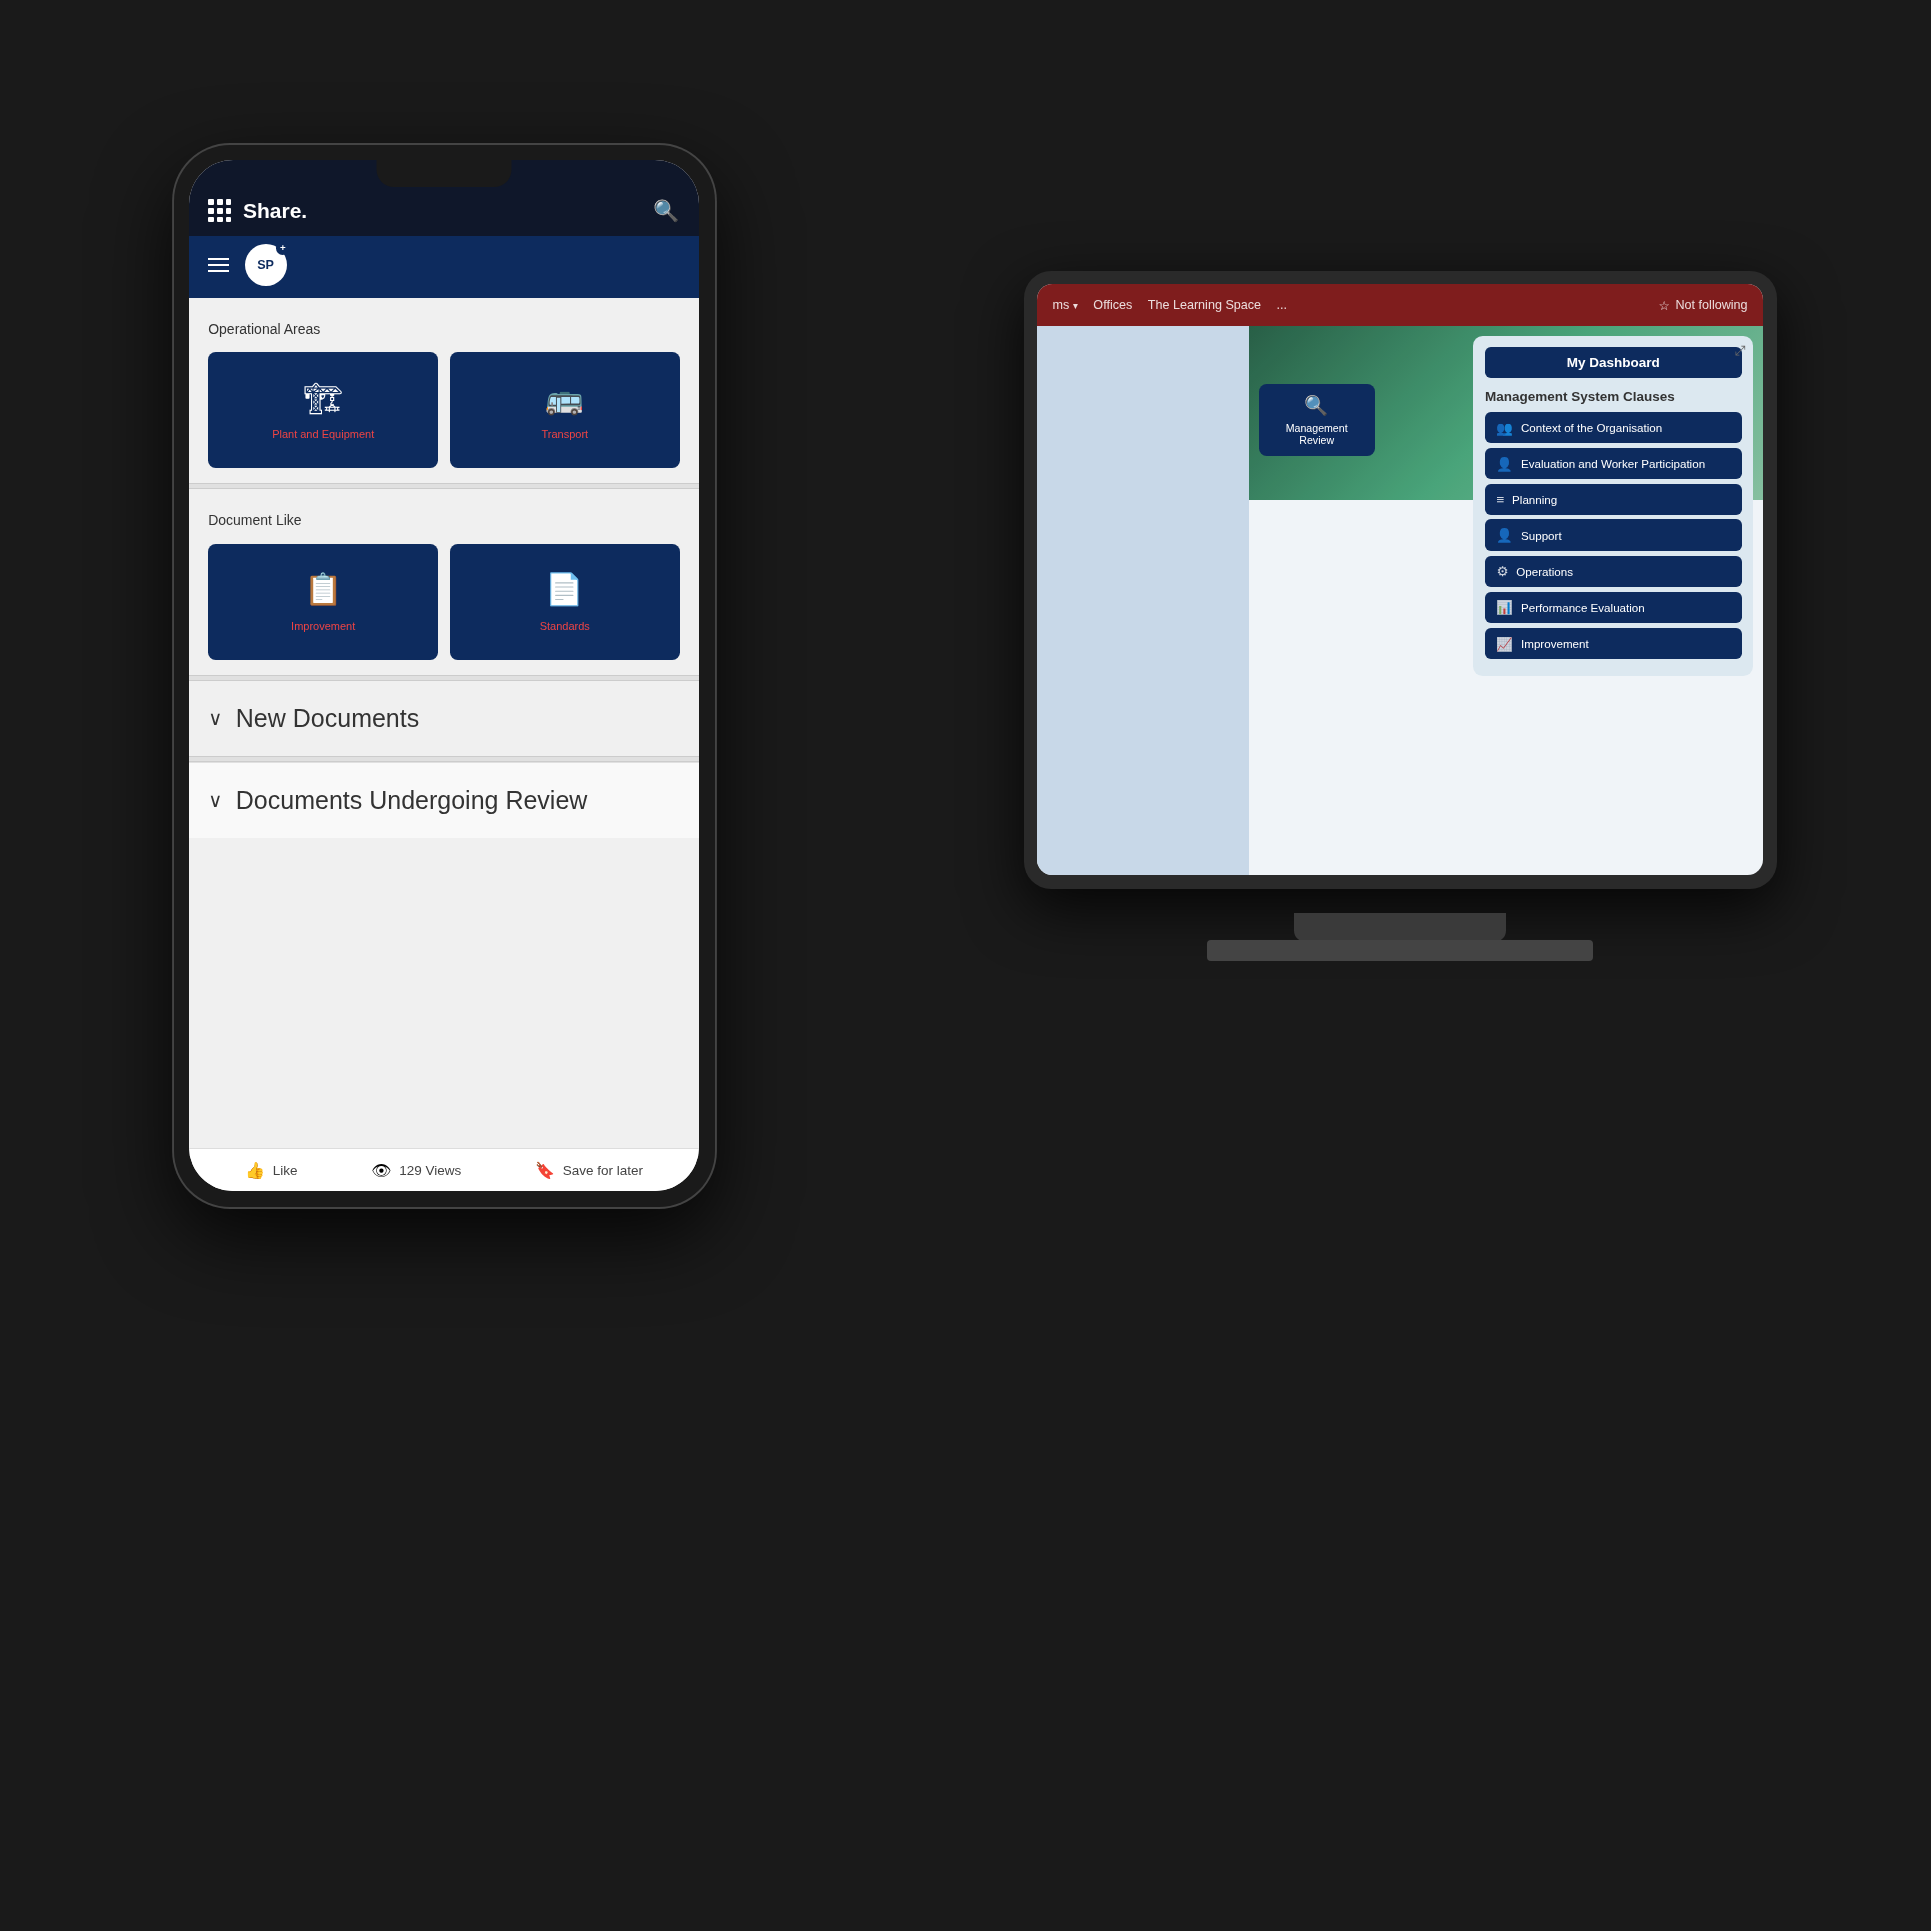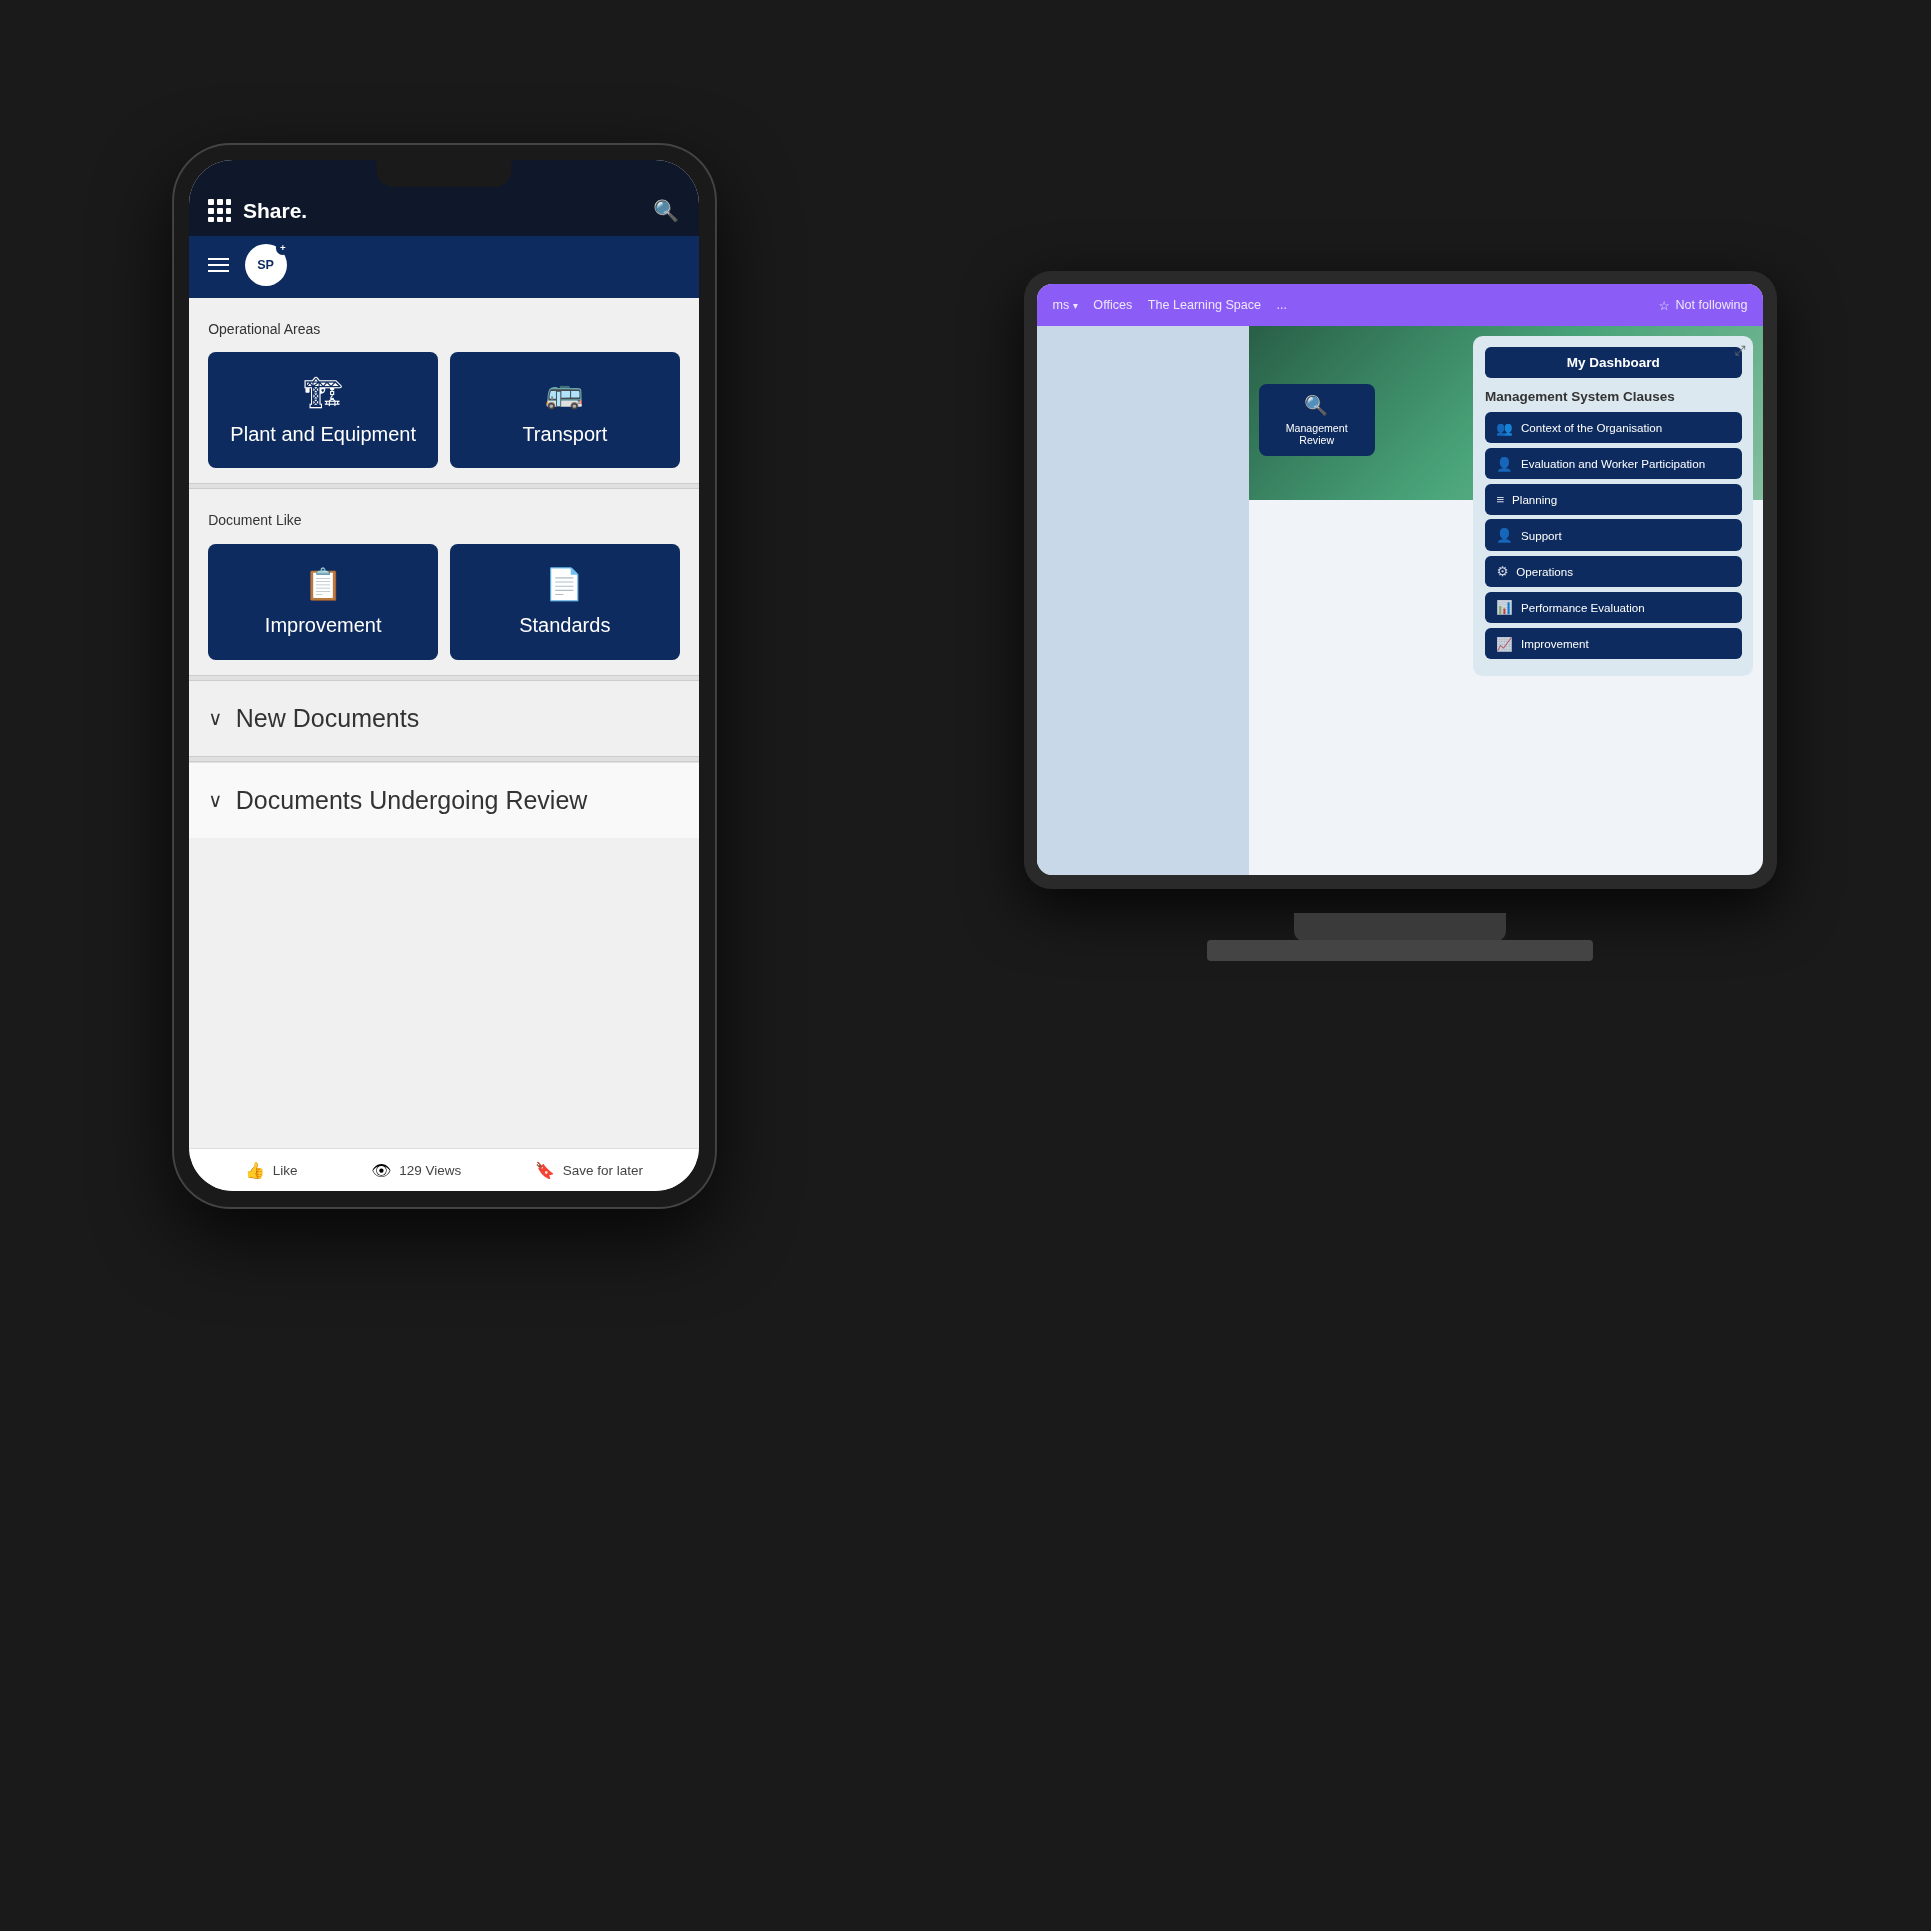--- a/index.html
+++ b/index.html
@@ -189,22 +189,22 @@
       cursor: pointer;
       min-height: 116px;
     }
 
     .card-btn-icon {
       font-size: 31px;
       color: white;
     }
 
     .card-btn-label {
-      color: #ffffff;
-      font-size: 20px;
+      color: #ef4444;
+      font-size: 11px;
       font-weight: 500;
       text-align: left;
     }
 
     .phone-divider {
       height: 5.8px;
       background: #e0e0e0;
       border-top: 1px solid #ccc;
       border-bottom: 1px solid #ccc;
     }
@@ -297,21 +297,21 @@
       height: 100%;
       background: #f0f4f8;
       border-radius: 15.4px;
       overflow: hidden;
       display: flex;
       flex-direction: column;
     }
 
     
     .tablet-nav {
-      background: #8b5cf6;
+      background: #7f1d1d;
       padding: 0 15.4px;
       display: flex;
       align-items: center;
       height: 42px;
       gap: 15.4px;
     }
 
     .tablet-nav-item {
       color: rgba(255,255,255,0.85);
       font-size: 12.6px;

